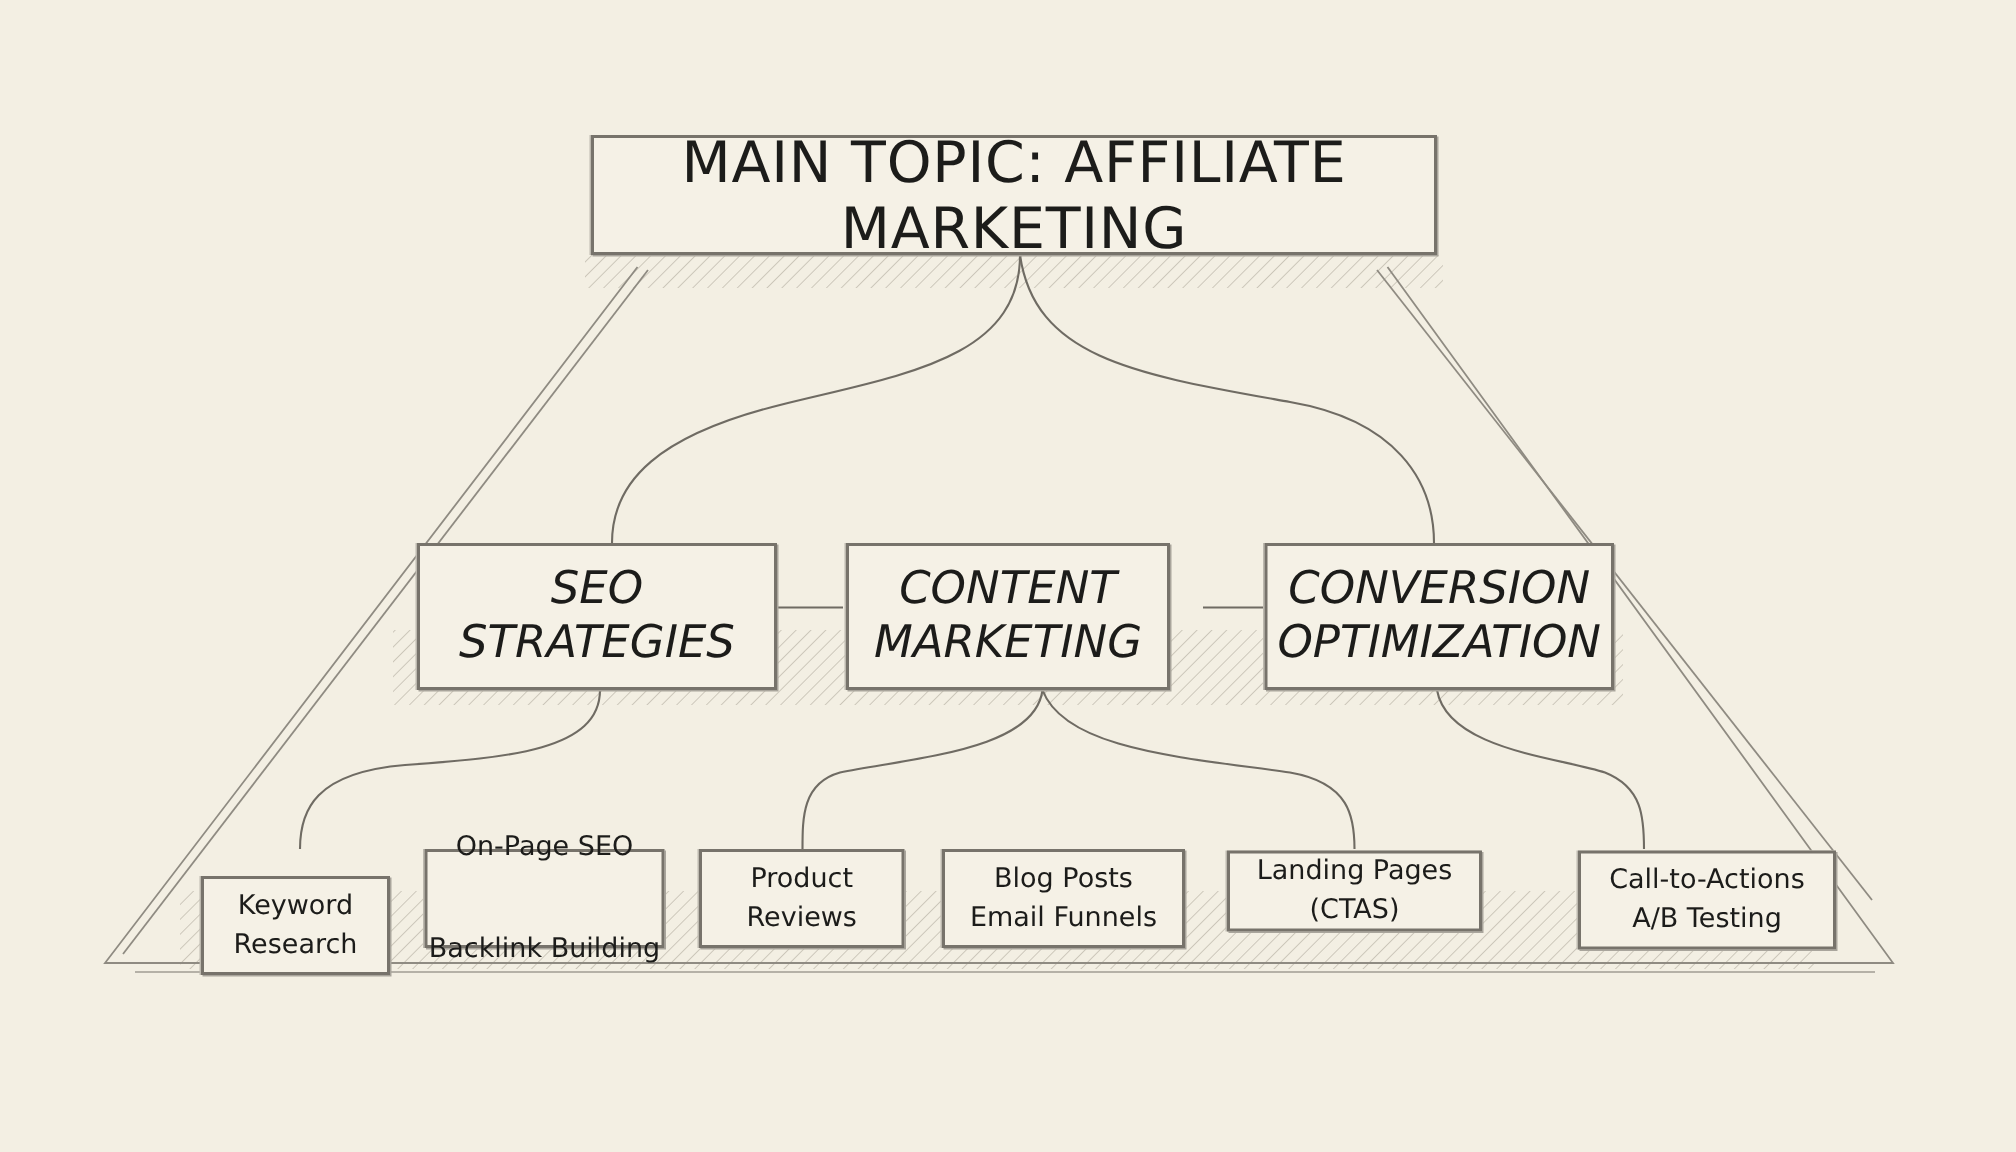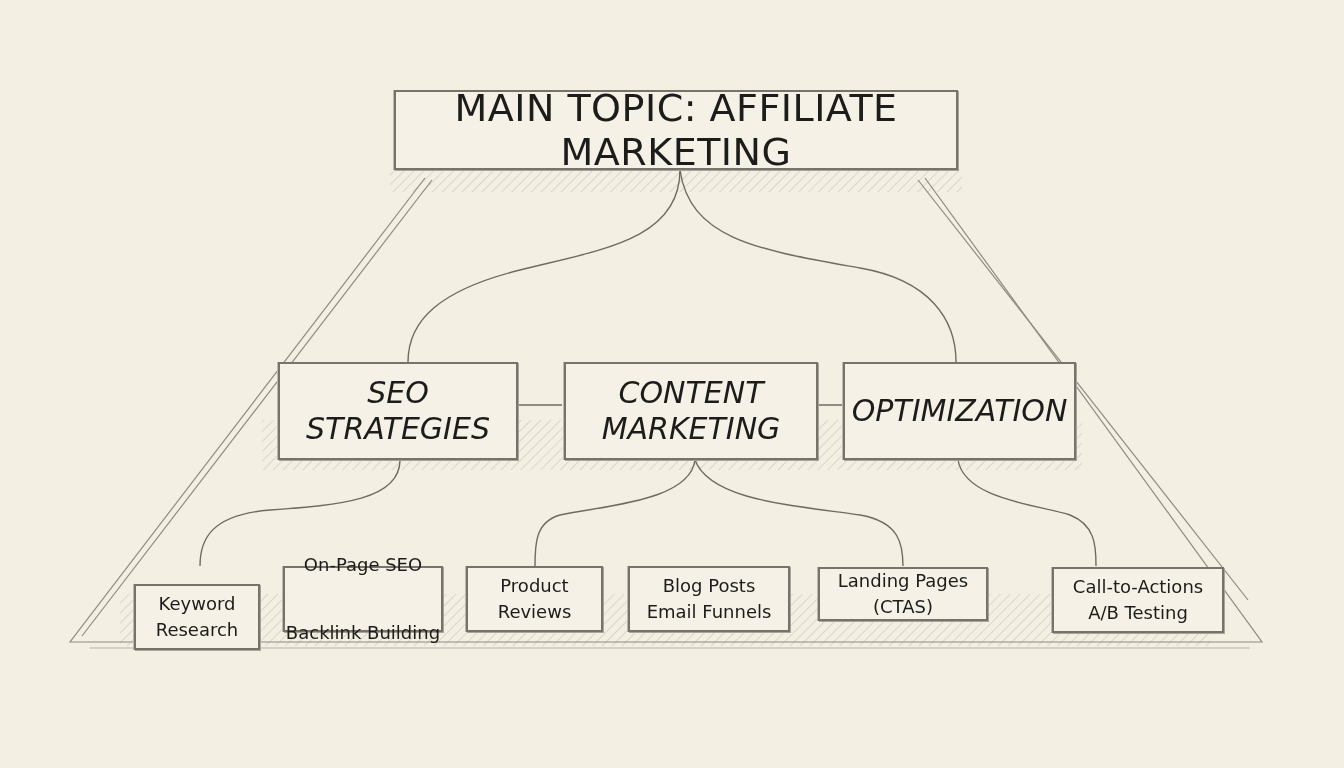--- a/index.html
+++ b/index.html
@@ -45,25 +45,26 @@
 </svg>
 
 <div class="box main">
   <span>MAIN TOPIC: AFFILIATE MARKETING</span>
 </div>
 
 <div class="box mid" style="left:278px;top:362px;width:240px;height:98px;">
   <span>SEO</span>
   <span>STRATEGIES</span>
 </div>
-<div class="box mid" style="left:564px;top:362px;width:254px;height:98px;">
+<div class="box mid" style="left:564px;top:362px;width:216px;height:98px;">
   <span>CONTENT</span>
   <span>MARKETING</span>
 </div>
 <div class="box mid" style="left:843px;top:362px;width:233px;height:98px;">
+  <span>CONVERSION</span>
   <span>OPTIMIZATION</span>
 </div>
 
 <div class="box leaf" style="left:134px;top:566px;width:126px;height:66px;margin-top:18px;">
   <span>Keyword</span>
   <span>Research</span>
 </div>
 <div class="box leaf" style="left:283px;top:566px;width:160px;height:66px;gap:42px;">
   <span>On-Page SEO</span>
   <span>Backlink Building</span>

